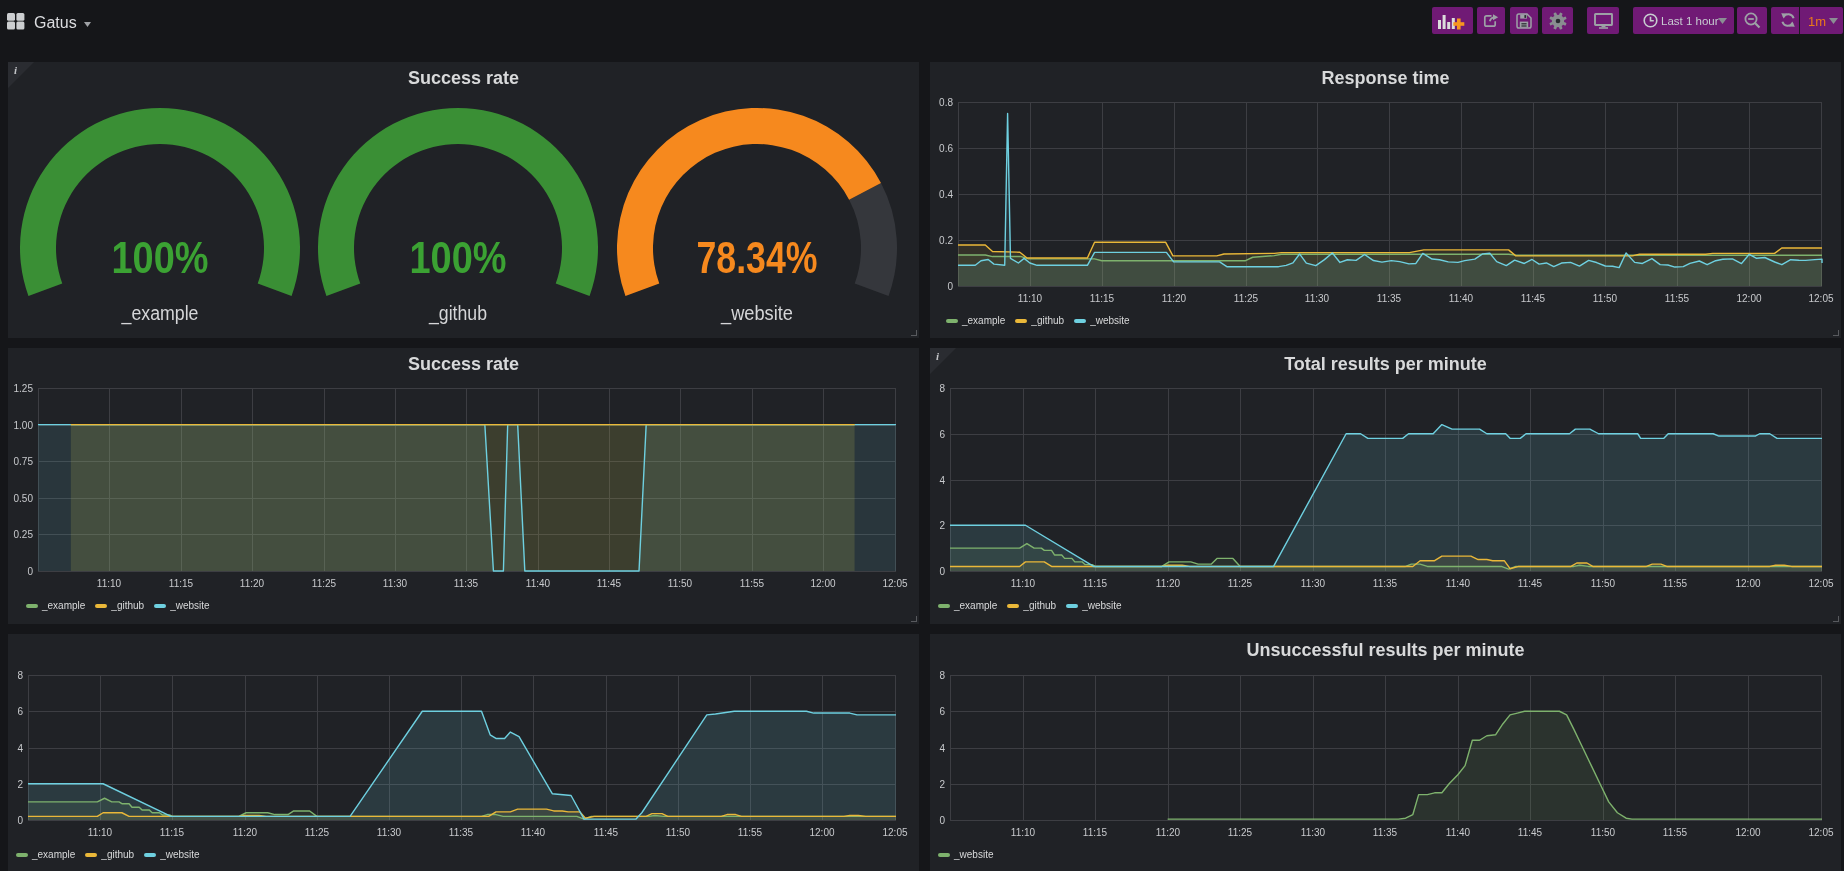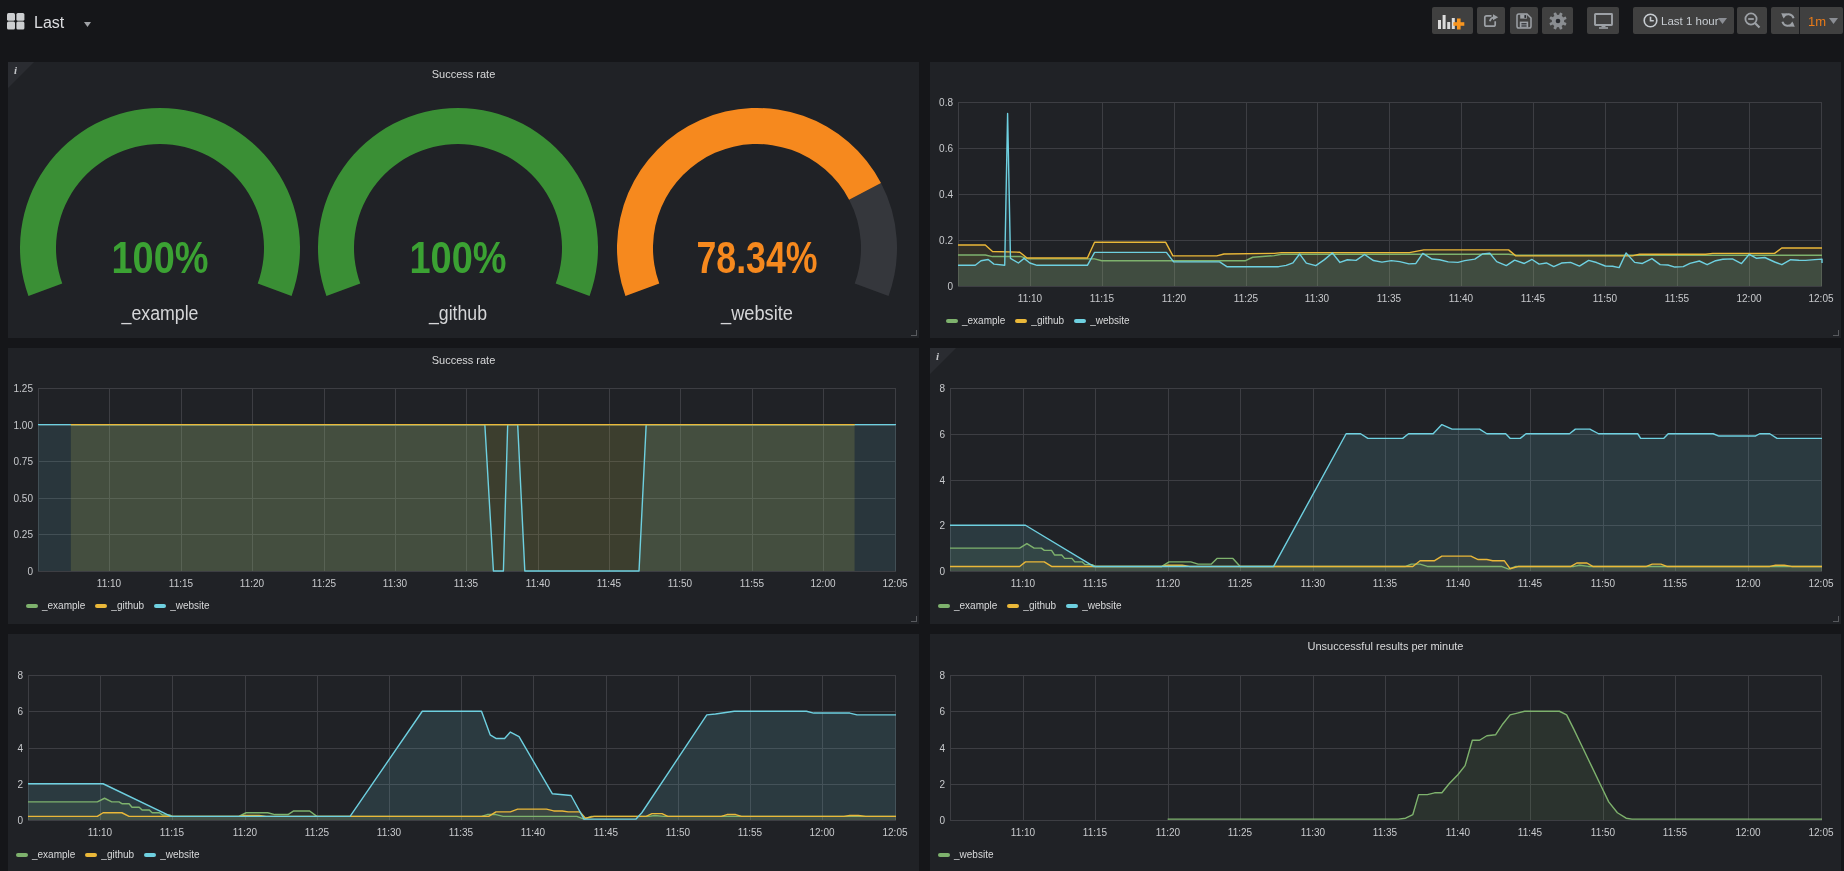--- a/index.html
+++ b/index.html
@@ -1,32 +1,32 @@
 <!DOCTYPE html>
 <html><head><meta charset="utf-8"><style>
 * { margin:0; padding:0; box-sizing:border-box; }
 body { width:1844px; height:871px; background:#151619; font-family:"Liberation Sans",sans-serif; position:relative; overflow:hidden; }
 .panel { position:absolute; background:#202226; overflow:hidden; }
-.ptitle { position:absolute; top:6px; left:0; right:0; text-align:center; font-size:11px; font-weight:normal; color:#d8d9da; letter-spacing:0; }
+.ptitle { position:absolute; top:6px; left:0; right:0; text-align:center; font-size:18px; font-weight:bold; color:#d8d9da; letter-spacing:0; }
 .legend { position:absolute; display:flex; align-items:center; font-size:10px; color:#d8d9da; }
 .lgi { display:flex; align-items:center; margin-right:10px; }
 .dash { display:inline-block; width:12px; height:4px; border-radius:2px; margin-right:4px; }
 .corner { position:absolute; left:0; top:0; width:0; height:0; border-top:26px solid #2a2c31; border-right:26px solid transparent; }
 .cinfo { position:absolute; left:6px; top:2px; font-family:"Liberation Serif",serif; font-style:italic; font-weight:bold; font-size:11px; color:#c3c5c8; }
 .rsz { position:absolute; right:2px; bottom:2px; width:6px; height:6px; border-right:1px solid #585a5e; border-bottom:1px solid #585a5e; }
-.navbtn { position:absolute; top:7px; height:27px; background:#404040; border-radius:2px; }
+.navbtn { position:absolute; top:7px; height:27px; background:#701a75; border-radius:2px; }
 svg text { font-family:"Liberation Sans",sans-serif; }
 </style></head><body>
 <svg width="24" height="24" style="position:absolute;left:7px;top:13px">
     <rect x="0" y="0" width="8" height="7.8" rx="1.5" fill="#ccced0"></rect>
     <rect x="0" y="8.6" width="8" height="7.8" rx="1.5" fill="#ccced0"></rect>
     <rect x="9.4" y="0" width="8" height="7.8" rx="1.5" fill="#ccced0"></rect>
     <rect x="9.4" y="8.6" width="8" height="7.8" rx="1.5" fill="#ccced0"></rect>
   </svg>
-<div style="position:absolute;left:34px;top:14px;font-size:16px;color:#dcdde0">Last</div>
+<div style="position:absolute;left:34px;top:14px;font-size:16px;color:#dcdde0">Gatus</div>
 <svg width="7" height="5" style="position:absolute;left:84px;top:22px">
     <polygon points="0,0 7,0 3.5,5" fill="#9fa2a6"></polygon>
   </svg>
 <div class="navbtn" style="left:1432px;width:41px">
     <svg width="30" height="22" style="position:absolute;left:6px;top:3px">
 <rect x="0" y="10" width="3" height="9" fill="#dcdcdc"></rect>
 <rect x="4.6" y="5" width="3" height="14" fill="#dcdcdc"></rect>
 <rect x="9.2" y="12" width="3" height="7" fill="#dcdcdc"></rect>
 <rect x="13.8" y="8" width="3" height="11" fill="#dcdcdc"></rect>
 <rect x="19" y="8.5" width="3.6" height="11" fill="#f79520"></rect>
@@ -113,20 +113,21 @@
       <text x="450" y="211" text-anchor="middle" font-size="45" font-weight="bold" fill="#3ba233" textLength="97" lengthAdjust="spacingAndGlyphs">100%</text>
       <text x="450" y="258" text-anchor="middle" font-size="20" fill="#d5d6d8" textLength="58" lengthAdjust="spacingAndGlyphs">_github</text>
       <path d="M 873.01,121.03 A 140 140 0 0 1 880.56,233.88 L 846.73,221.57 A 104 104 0 0 0 841.12,137.73 Z" fill="#35373c"></path>
       <path d="M 617.44,233.88 A 140 140 0 0 1 873.01,121.03 L 841.12,137.73 A 104 104 0 0 0 651.27,221.57 Z" fill="#f6891e"></path>
       <text x="749" y="211" text-anchor="middle" font-size="45" font-weight="bold" fill="#f6891e" textLength="121" lengthAdjust="spacingAndGlyphs">78.34%</text>
       <text x="749" y="258" text-anchor="middle" font-size="20" fill="#d5d6d8" textLength="72" lengthAdjust="spacingAndGlyphs">_website</text>
     </svg>
     <div class="rsz"></div>
   </div>
 <div class="panel" style="left:930px;top:62px;width:911px;height:276px">
+    <div class="ptitle">Response time</div>
     <svg width="911" height="276" style="position:absolute;left:0;top:0">
       <line x1="28" y1="224.5" x2="892" y2="224.5" stroke="#3d3e43" stroke-width="1"></line>
       <line x1="28" y1="178.5" x2="892" y2="178.5" stroke="#3d3e43" stroke-width="1"></line>
       <line x1="28" y1="132.5" x2="892" y2="132.5" stroke="#3d3e43" stroke-width="1"></line>
       <line x1="28" y1="86.5" x2="892" y2="86.5" stroke="#3d3e43" stroke-width="1"></line>
       <line x1="28" y1="40.5" x2="892" y2="40.5" stroke="#3d3e43" stroke-width="1"></line>
       <line x1="28.5" y1="40" x2="28.5" y2="224" stroke="#3d3e43" stroke-width="1"></line>
       <line x1="100.5" y1="40" x2="100.5" y2="224" stroke="#3d3e43" stroke-width="1"></line>
       <line x1="172.5" y1="40" x2="172.5" y2="224" stroke="#3d3e43" stroke-width="1"></line>
       <line x1="244.5" y1="40" x2="244.5" y2="224" stroke="#3d3e43" stroke-width="1"></line>
@@ -220,20 +221,21 @@
     <div class="legend" style="left:18px;top:252px">
       <span class="lgi"><span class="dash" style="background:#7EB26D"></span>_example</span>
       <span class="lgi"><span class="dash" style="background:#EAB839"></span>_github</span>
       <span class="lgi"><span class="dash" style="background:#6ED0E0"></span>_website</span>
     </div>
     <div class="rsz"></div>
   </div>
 <div class="panel" style="left:930px;top:348px;width:911px;height:276px">
     <div class="corner"></div>
     <div class="cinfo">i</div>
+    <div class="ptitle">Total results per minute</div>
     <svg width="911" height="276" style="position:absolute;left:0;top:0">
       <line x1="20" y1="223.5" x2="892" y2="223.5" stroke="#3d3e43" stroke-width="1"></line>
       <line x1="20" y1="177.5" x2="892" y2="177.5" stroke="#3d3e43" stroke-width="1"></line>
       <line x1="20" y1="132.5" x2="892" y2="132.5" stroke="#3d3e43" stroke-width="1"></line>
       <line x1="20" y1="86.5" x2="892" y2="86.5" stroke="#3d3e43" stroke-width="1"></line>
       <line x1="20" y1="40.5" x2="892" y2="40.5" stroke="#3d3e43" stroke-width="1"></line>
       <line x1="20.5" y1="40" x2="20.5" y2="223" stroke="#3d3e43" stroke-width="1"></line>
       <line x1="93.5" y1="40" x2="93.5" y2="223" stroke="#3d3e43" stroke-width="1"></line>
       <line x1="165.5" y1="40" x2="165.5" y2="223" stroke="#3d3e43" stroke-width="1"></line>
       <line x1="238.5" y1="40" x2="238.5" y2="223" stroke="#3d3e43" stroke-width="1"></line>

